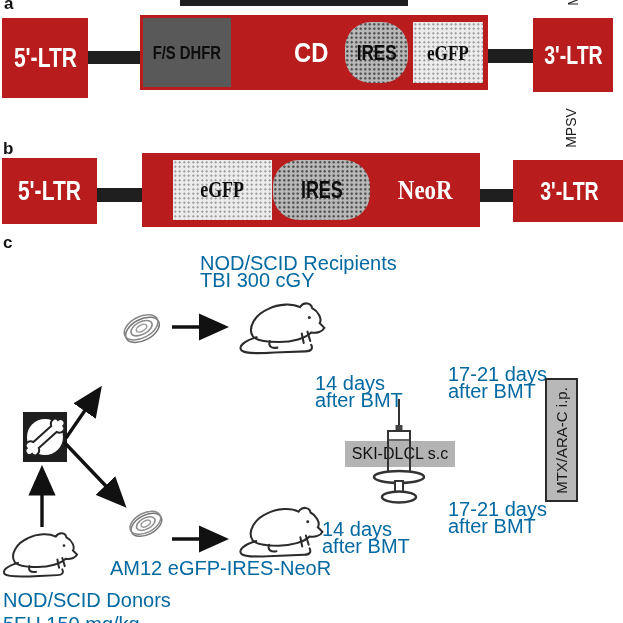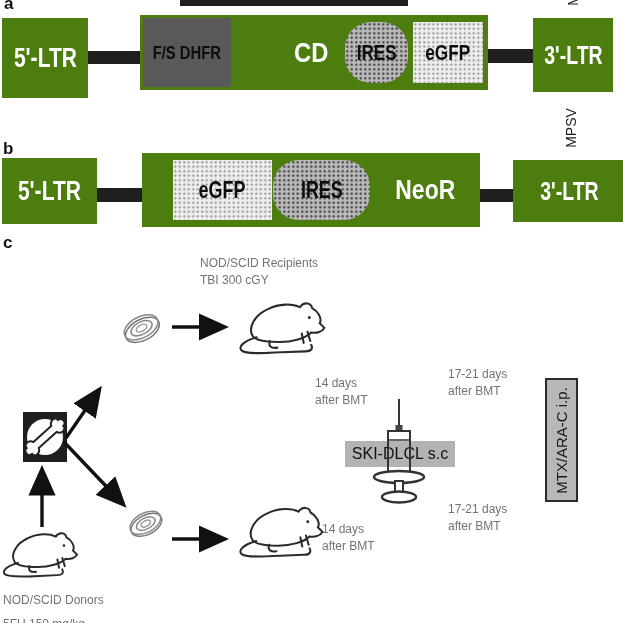--- a/index.html
+++ b/index.html
@@ -1,28 +1,28 @@
 <!DOCTYPE html>
 <html><head>
 <meta charset="utf-8">
 <style>
   html,body{margin:0;padding:0;}
   body{width:623px;height:623px;background:#ffffff;font-family:"Liberation Sans",sans-serif;}
   .page{position:relative;width:623px;height:623px;overflow:hidden;background:#fff;}
   .abs{position:absolute;}
-  .blackbox{background:#4d7c0f;color:#fff;display:flex;align-items:center;justify-content:center;}
+  .blackbox{background:#b91c1c;color:#fff;display:flex;align-items:center;justify-content:center;}
   .conn{background:#1f1f1f;}
   .cx{display:inline-block;transform:scaleX(.78);white-space:nowrap;}
   .cx85{display:inline-block;transform:scaleX(.85);white-space:nowrap;}
   .ltrtext{font-weight:bold;font-size:27px;color:#fff;}
   .seg{position:absolute;display:flex;align-items:center;justify-content:center;}
   .stip-mid{background-color:#b9b9b9;background-image:radial-gradient(circle,#4a4a4a 1.05px,rgba(0,0,0,0) 1.35px);background-size:4.5px 4.5px;border-radius:26px;}
-  .stip-light{background-color:#ececec;background-image:radial-gradient(circle,#9a9a9a .9px,rgba(0,0,0,0) 1.15px);background-size:4.5px 4.5px;}
+  .stip-light{background-color:#ececec;background-image:radial-gradient(circle,#9a9a9a .9px,rgba(0,0,0,0) 1.15px);background-size:4.5px 4.5px;font-family:Liberation Serif, serif;}
   .panel-label{font-weight:bold;font-size:17px;color:#111;}
-  .ctext{font-size:12px;color:#737373;line-height:17px;white-space:nowrap;}
+  .ctext{font-size:20px;color:#0369a1;line-height:17px;white-space:nowrap;}
   .vwrap{display:flex;align-items:center;justify-content:center;}
   .vtext{transform:rotate(-90deg);white-space:nowrap;font-size:14px;color:#1a1a1a;}
   .graybox{background:#b3b3b3;color:#111;display:flex;align-items:center;justify-content:center;font-size:16px;}
   .mtxbox{background:#b8b8b8;border:2px solid #2a2a2a;box-sizing:border-box;}
   svg{display:block;}
 </style>
 </head>
 <body>
 
 <div class="page">
@@ -70,21 +70,21 @@
 
   <div class="abs conn" style="left:97px;top:188px;width:45px;height:14px;"></div>
 
   <div class="abs blackbox" style="left:142px;top:153px;width:338px;height:74px;">
     <div class="seg stip-light" style="left:31px;top:7px;width:99px;height:60px;">
       <span class="cx" style="font-weight:bold;font-size:23px;color:#0d0d0d;">eGFP</span>
     </div>
     <div class="seg stip-mid" style="left:131px;top:7px;width:97px;height:60px;">
       <span class="cx" style="font-weight:bold;font-size:23px;color:#0d0d0d;">IRES</span>
     </div>
-    <div class="seg" style="left:228px;top:0;width:110px;height:74px;">
+    <div class="seg" style="left:228px;top:0;width:110px;height:74px;font-family:Liberation Serif, serif;">
       <span class="cx85" style="font-weight:bold;font-size:27px;color:#fff;">NeoR</span>
     </div>
   </div>
 
   <div class="abs conn" style="left:480px;top:189px;width:33px;height:13px;"></div>
 
   <div class="abs blackbox" style="left:513px;top:160px;width:112px;height:62px;">
     <span class="ltrtext cx" style="font-size:25px;">3'-LTR</span>
   </div>
 
@@ -150,20 +150,21 @@
   <div class="abs" style="left:236px;top:498px;">
     <svg width="92" height="64" viewBox="0 0 100 68" fill="none" stroke="#2b2b2b" stroke-width="2.2" stroke-linecap="round">
       <path d="M 22 46 C 8 50 2 56 6 60 C 10 64 30 63 48 62 L 74 61 C 80 61 82 58 80 54"></path>
       <path d="M 18 45 C 12 36 20 22 34 16 C 46 10 60 10 68 14 C 72 8 80 9 81 15 C 87 18 92 26 89 31 L 94 36 C 92 40 86 42 80 41 C 74 47 60 51 46 51 C 34 51 22 50 18 45 Z"></path>
       <circle cx="78" cy="25" r="1.6" fill="#2b2b2b" stroke="none"></circle>
       <path d="M 70 42 L 72 52 M 76 40 L 79 50"></path>
       <path d="M 36 50 C 34 56 38 58 44 57"></path>
     </svg>
   </div>
 
+  <div class="abs ctext" style="left:110px;top:560px;">AM12 eGFP-IRES-NeoR</div>
 
   <div class="abs ctext" style="left:322px;top:521px;">
     <div>14 days</div>
     <div>after BMT</div>
   </div>
 
   <div class="abs ctext" style="left:448px;top:366px;">
     <div>17-21 days</div>
     <div>after BMT</div>
   </div>

